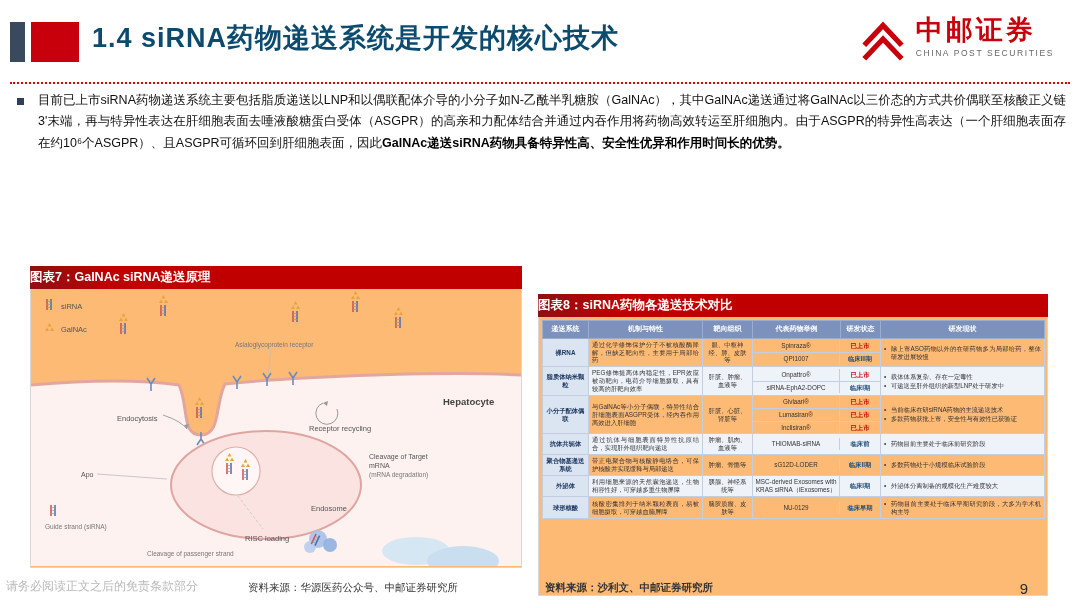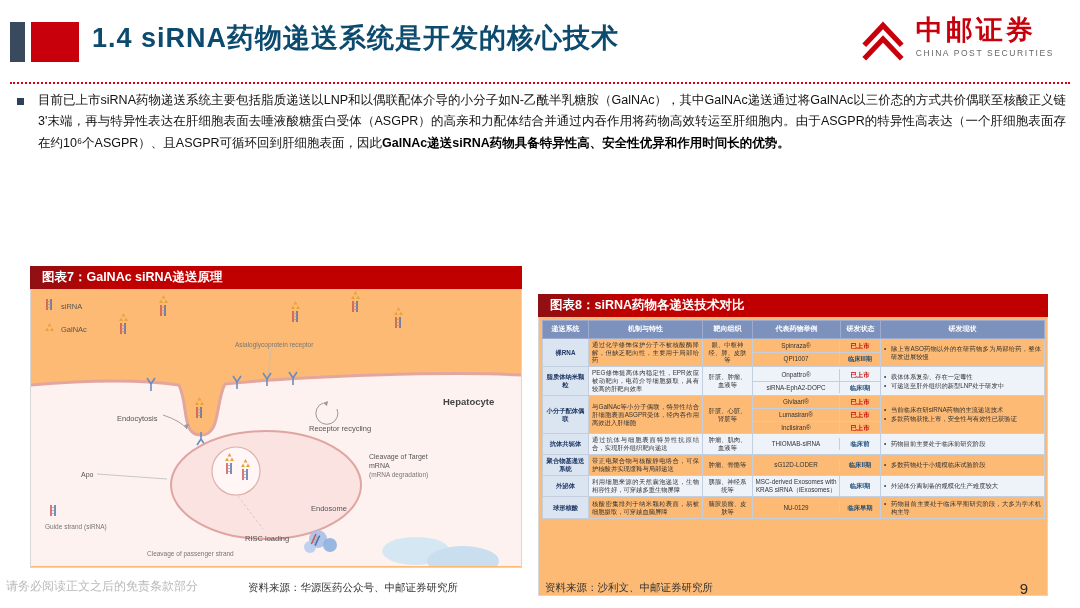--- a/index.html
+++ b/index.html
@@ -20,21 +20,21 @@
   .bullets{position:absolute;top:90px;left:14px;right:14px;color:#111;}
   .bullet{position:relative;padding-left:24px;font-size:12.5px;line-height:1.7;text-align:justify;margin-bottom:3px;}
   .bullet::before{content:"";position:absolute;left:3px;top:8px;width:7px;height:7px;background:#2e3f5c;}
   .bullet b{font-weight:bold;color:#000;}
 
   
   .panel{position:absolute;top:266px;height:302px;}
   .panel-left{left:30px;width:492px;}
   .panel-right{left:538px;width:510px;margin-top:28px;}
   .panel-header{height:23px;line-height:23px;color:#fff;font-size:12.5px;font-weight:bold;
-                padding-left:12px;background:linear-gradient(90deg,#8e1014 0px,#c00000 80px);}
+                background:linear-gradient(90deg,#8e1014 0px,#c00000 80px);}
   .panel-body{position:absolute;top:23px;left:0;right:0;bottom:0;background:#fdba74;
               border:1px solid #d7d7d7;border-top:none;overflow:hidden;}
   .panel-body.pad{padding:3px;}
 
   
   .dg-label{fill:#555;}
   .dg-small{fill:#777;}
 
   
   .cmp-table{width:502px;border-collapse:collapse;table-layout:fixed;font-size:6.3px;line-height:1.25;color:#333;}
@@ -53,21 +53,21 @@
   .d-name{flex:1;display:flex;align-items:center;justify-content:center;text-align:center;
           padding:2px;border-right:1px solid #c3cede;word-break:break-word;}
   .d-stage{width:40px;display:flex;align-items:center;justify-content:center;color:#1f4e79;font-weight:bold;}
   .d-stage.market{color:#c00000;}
   .c-notes .note{position:relative;padding-left:7px;margin:1px 0;text-align:justify;}
   .c-notes .note::before{content:"\2022";position:absolute;left:0;top:0;}
 
   
   .disclaimer{position:absolute;left:6px;bottom:13px;font-size:12px;color:#b9b9b9;}
   .src-left{position:absolute;left:228px;bottom:13px;font-size:10.5px;color:#333;margin-left:20px;}
-  .src-right{position:absolute;left:545px;bottom:13px;font-size:10.5px;color:#333;}
+  .src-right{position:absolute;left:545px;bottom:13px;font-size:10.5px;color:#333;font-weight:bold;}
   .page-num{position:absolute;right:52px;bottom:11px;font-size:15px;color:#2b2b2b;}
 </style>
 </head>
 <body>
 
 <div class="page">
 
   <div class="page-header">
     <div class="deco-dark"></div>
     <div class="deco-red"></div>

